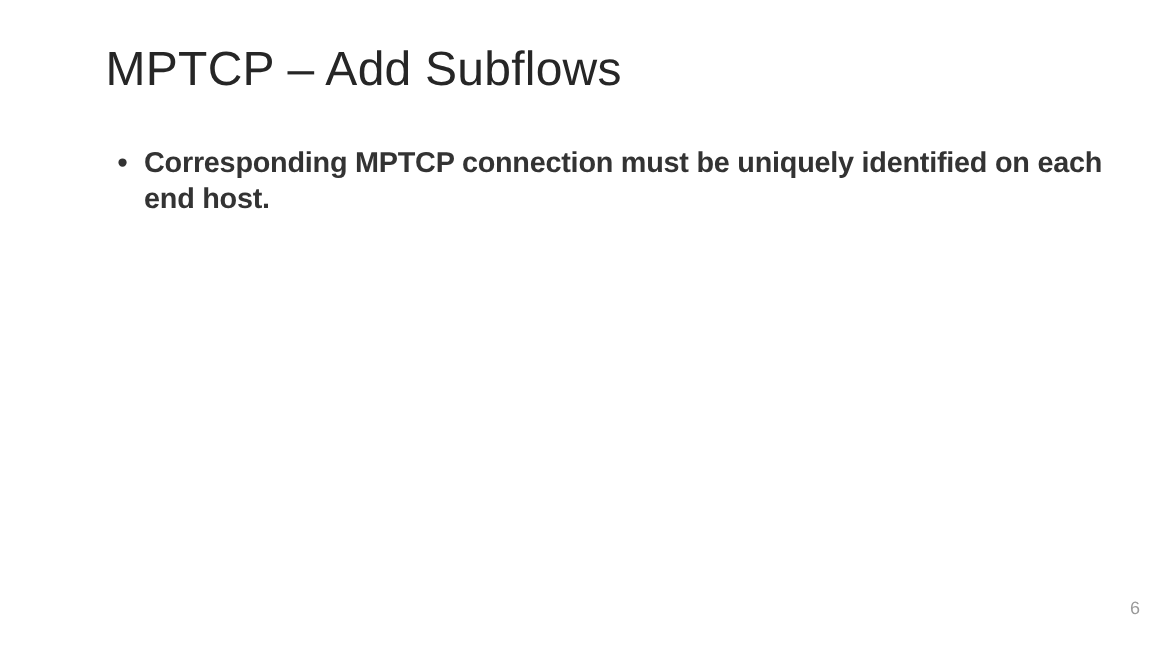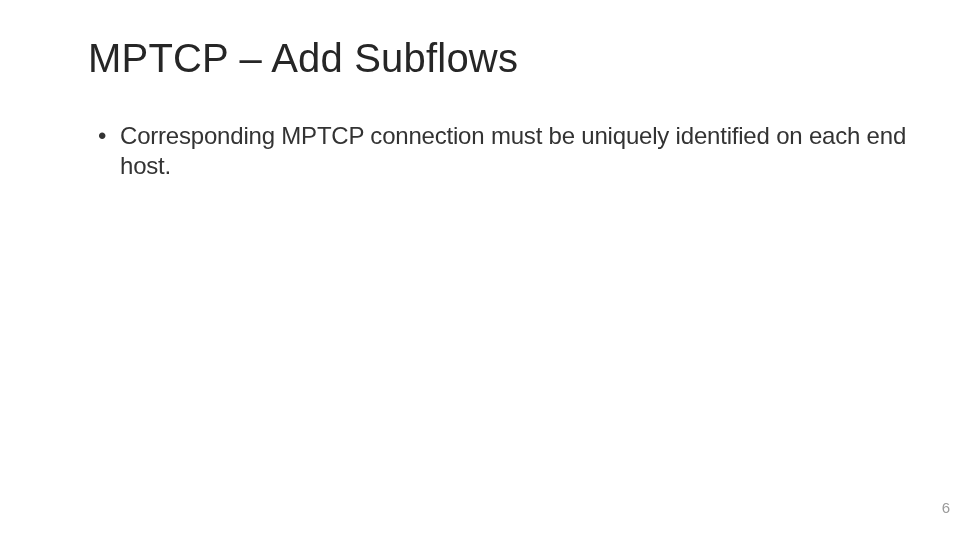--- a/index.html
+++ b/index.html
@@ -34,21 +34,21 @@
     list-style: none;
     font-size: 24px;
     line-height: 1.25;
     color: #333333;
     padding-left: 10px;
   }
   .bullets li {
     position: relative;
     padding-left: 22px;
     margin-bottom: 4px;
-    font-weight: 400;
+    font-weight: 700;
     letter-spacing: -0.2px;
   }
   .bullets li::before {
     content: "•";
     position: absolute;
     left: 0;
     top: 0;
     font-size: 24px;
     line-height: 1.25;
   }

